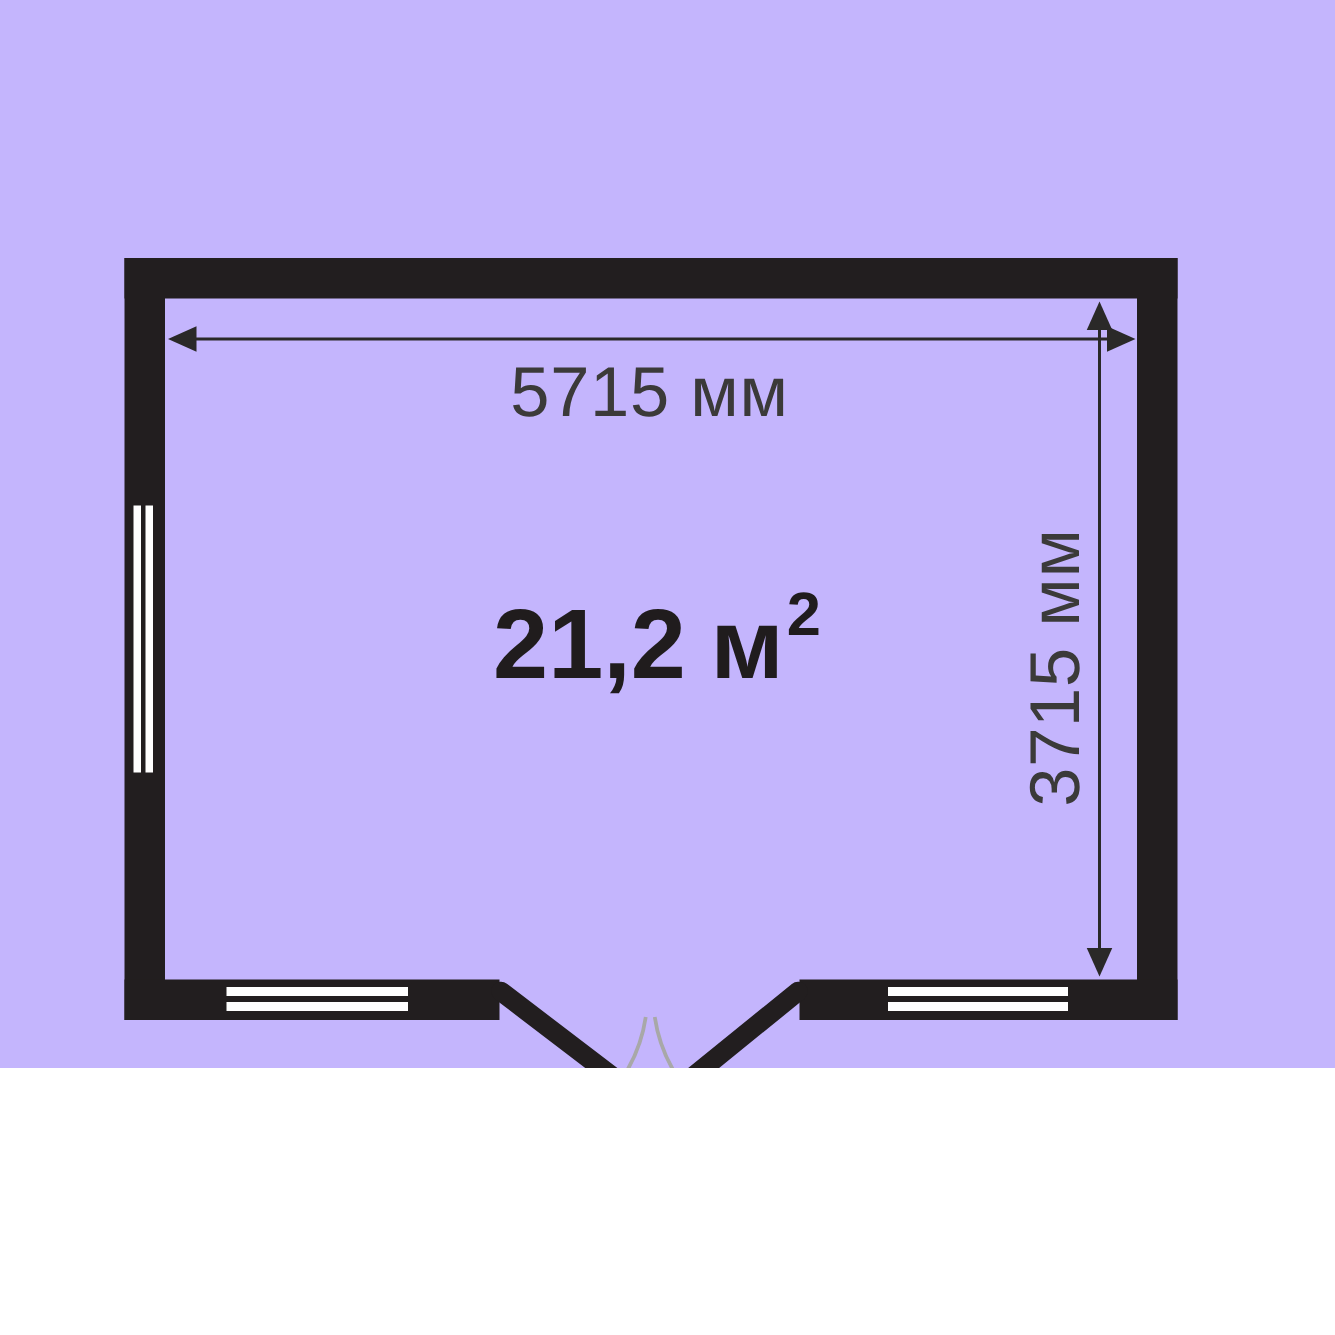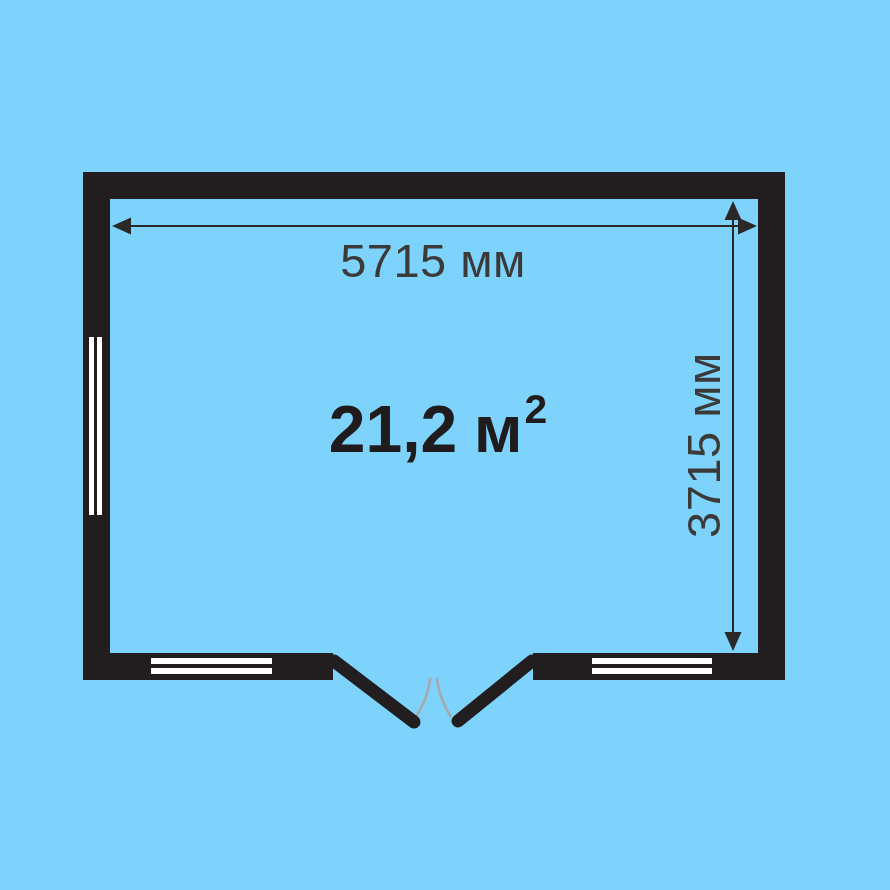--- a/index.html
+++ b/index.html
@@ -3,22 +3,22 @@
 <meta charset="utf-8">
 <style>
   html, body {
     margin: 0;
     padding: 0;
     background: #ffffff;
   }
   .canvas {
     position: relative;
     width: 890px;
-    height: 890px;
-    background: #7dd3fc;
+    height: 712px;
+    background: #c4b5fd;
     overflow: hidden;
     font-family: "Liberation Sans", "DejaVu Sans", sans-serif;
   }
   .plan-svg {
     position: absolute;
     left: 0;
     top: 0;
     width: 890px;
     height: 890px;
   }

